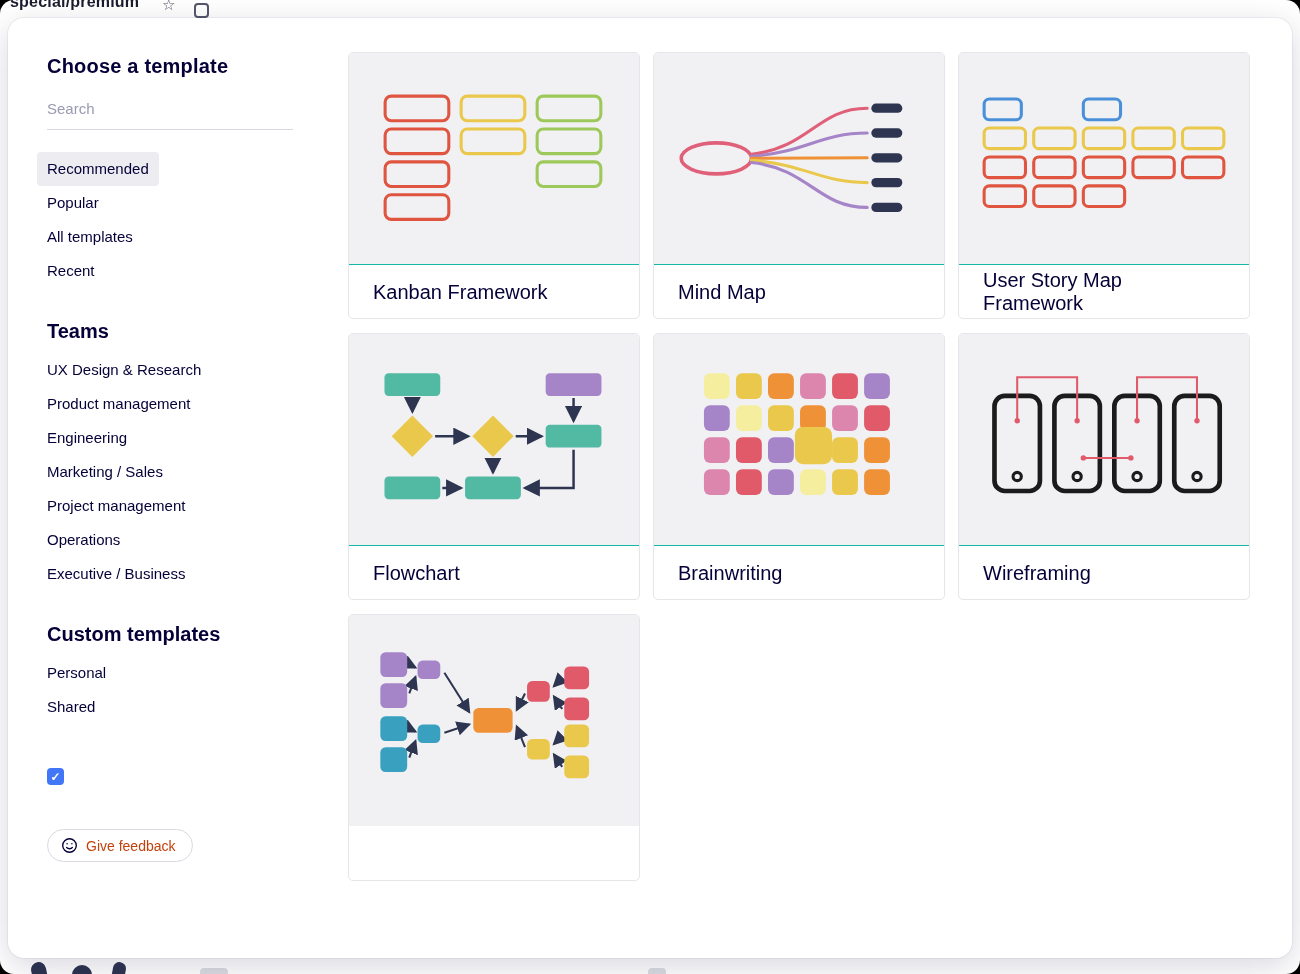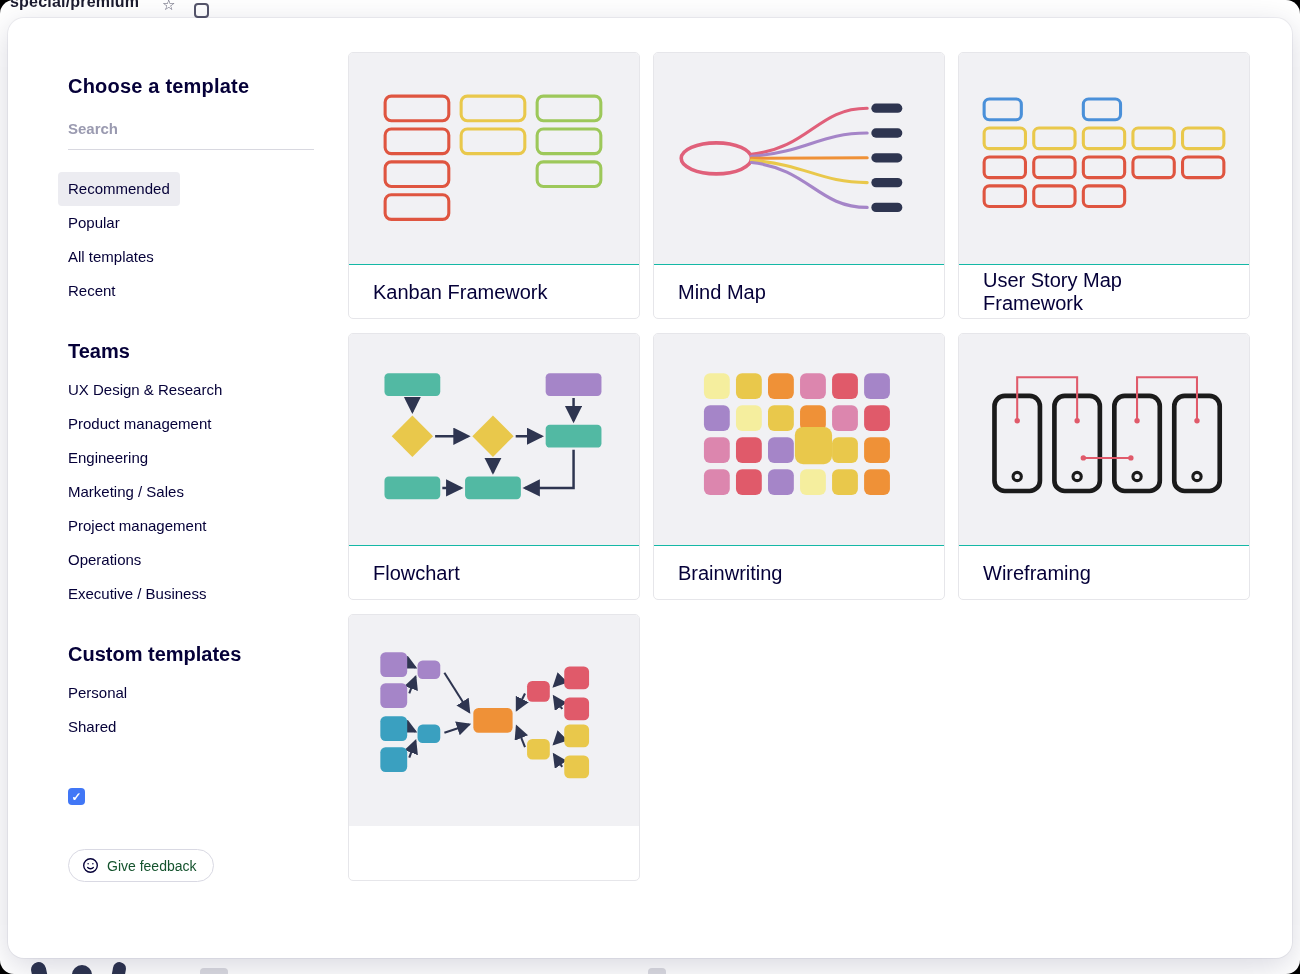--- a/index.html
+++ b/index.html
@@ -37,29 +37,28 @@
   
   .modal {
     position:absolute; left:8px; top:18px;
     width:1284px; height:940px;
     background:#fff;
     border-radius:16px;
     box-shadow:0 0 0 1px rgba(5,0,56,0.05), 0 8px 32px rgba(5,0,56,0.16);
   }
 
   
-  .sidebar { position:absolute; left:60px; top:37px; width:256px;margin-top:20px; }
+  .sidebar { position:absolute; left:39px; top:37px; width:256px; }
   .modal-title { font-size:20px; font-weight:bold; letter-spacing:.2px; }
   .search {
     margin-top:16px; width:246px; display:block;
     border:none; border-bottom:1px solid #d8d8e0;
     padding:6px 0 12px; font-size:15px; color:#404040;
     outline:none; background:transparent;
     font-family:"Liberation Sans", sans-serif;
-    font-weight:bold;
   }
   .search::placeholder { color:#9a9ab0; }
   .nav { margin-top:22px; }
   .nav-item {
     font-size:15px; line-height:20px;
     padding:7px 10px; margin-left:-10px;
     width:fit-content; border-radius:4px; cursor:pointer;
     white-space:nowrap;
   }
   .nav-item.active { background:#ececf1; }
@@ -69,21 +68,21 @@
   .checkbox {
     width:17px; height:17px; border-radius:4px; flex:0 0 auto;
     display:flex; align-items:center; justify-content:center;
     color:#fff; font-size:12px; font-weight:bold; margin-top:2px;
   }
   .checkbox-label { font-size:14.5px; line-height:23px; width:160px; color:#16164a; }
   .feedback-btn {
     margin-top:44px; display:inline-flex; align-items:center; gap:8px;
     padding:7px 16px 7px 13px;
     border:1px solid #d9d9e3; border-radius:18px; background:#fff;
-    font-size:14px; color:#14532d; cursor:pointer;
+    font-size:14px; color:#c2410c; cursor:pointer;
     font-family:"Liberation Sans", sans-serif;
   }
 
   
   .grid {
     position:absolute; left:340px; top:34px;
     display:grid; grid-template-columns:repeat(3,292px);
     gap:14px 13px;
   }
   .card {

